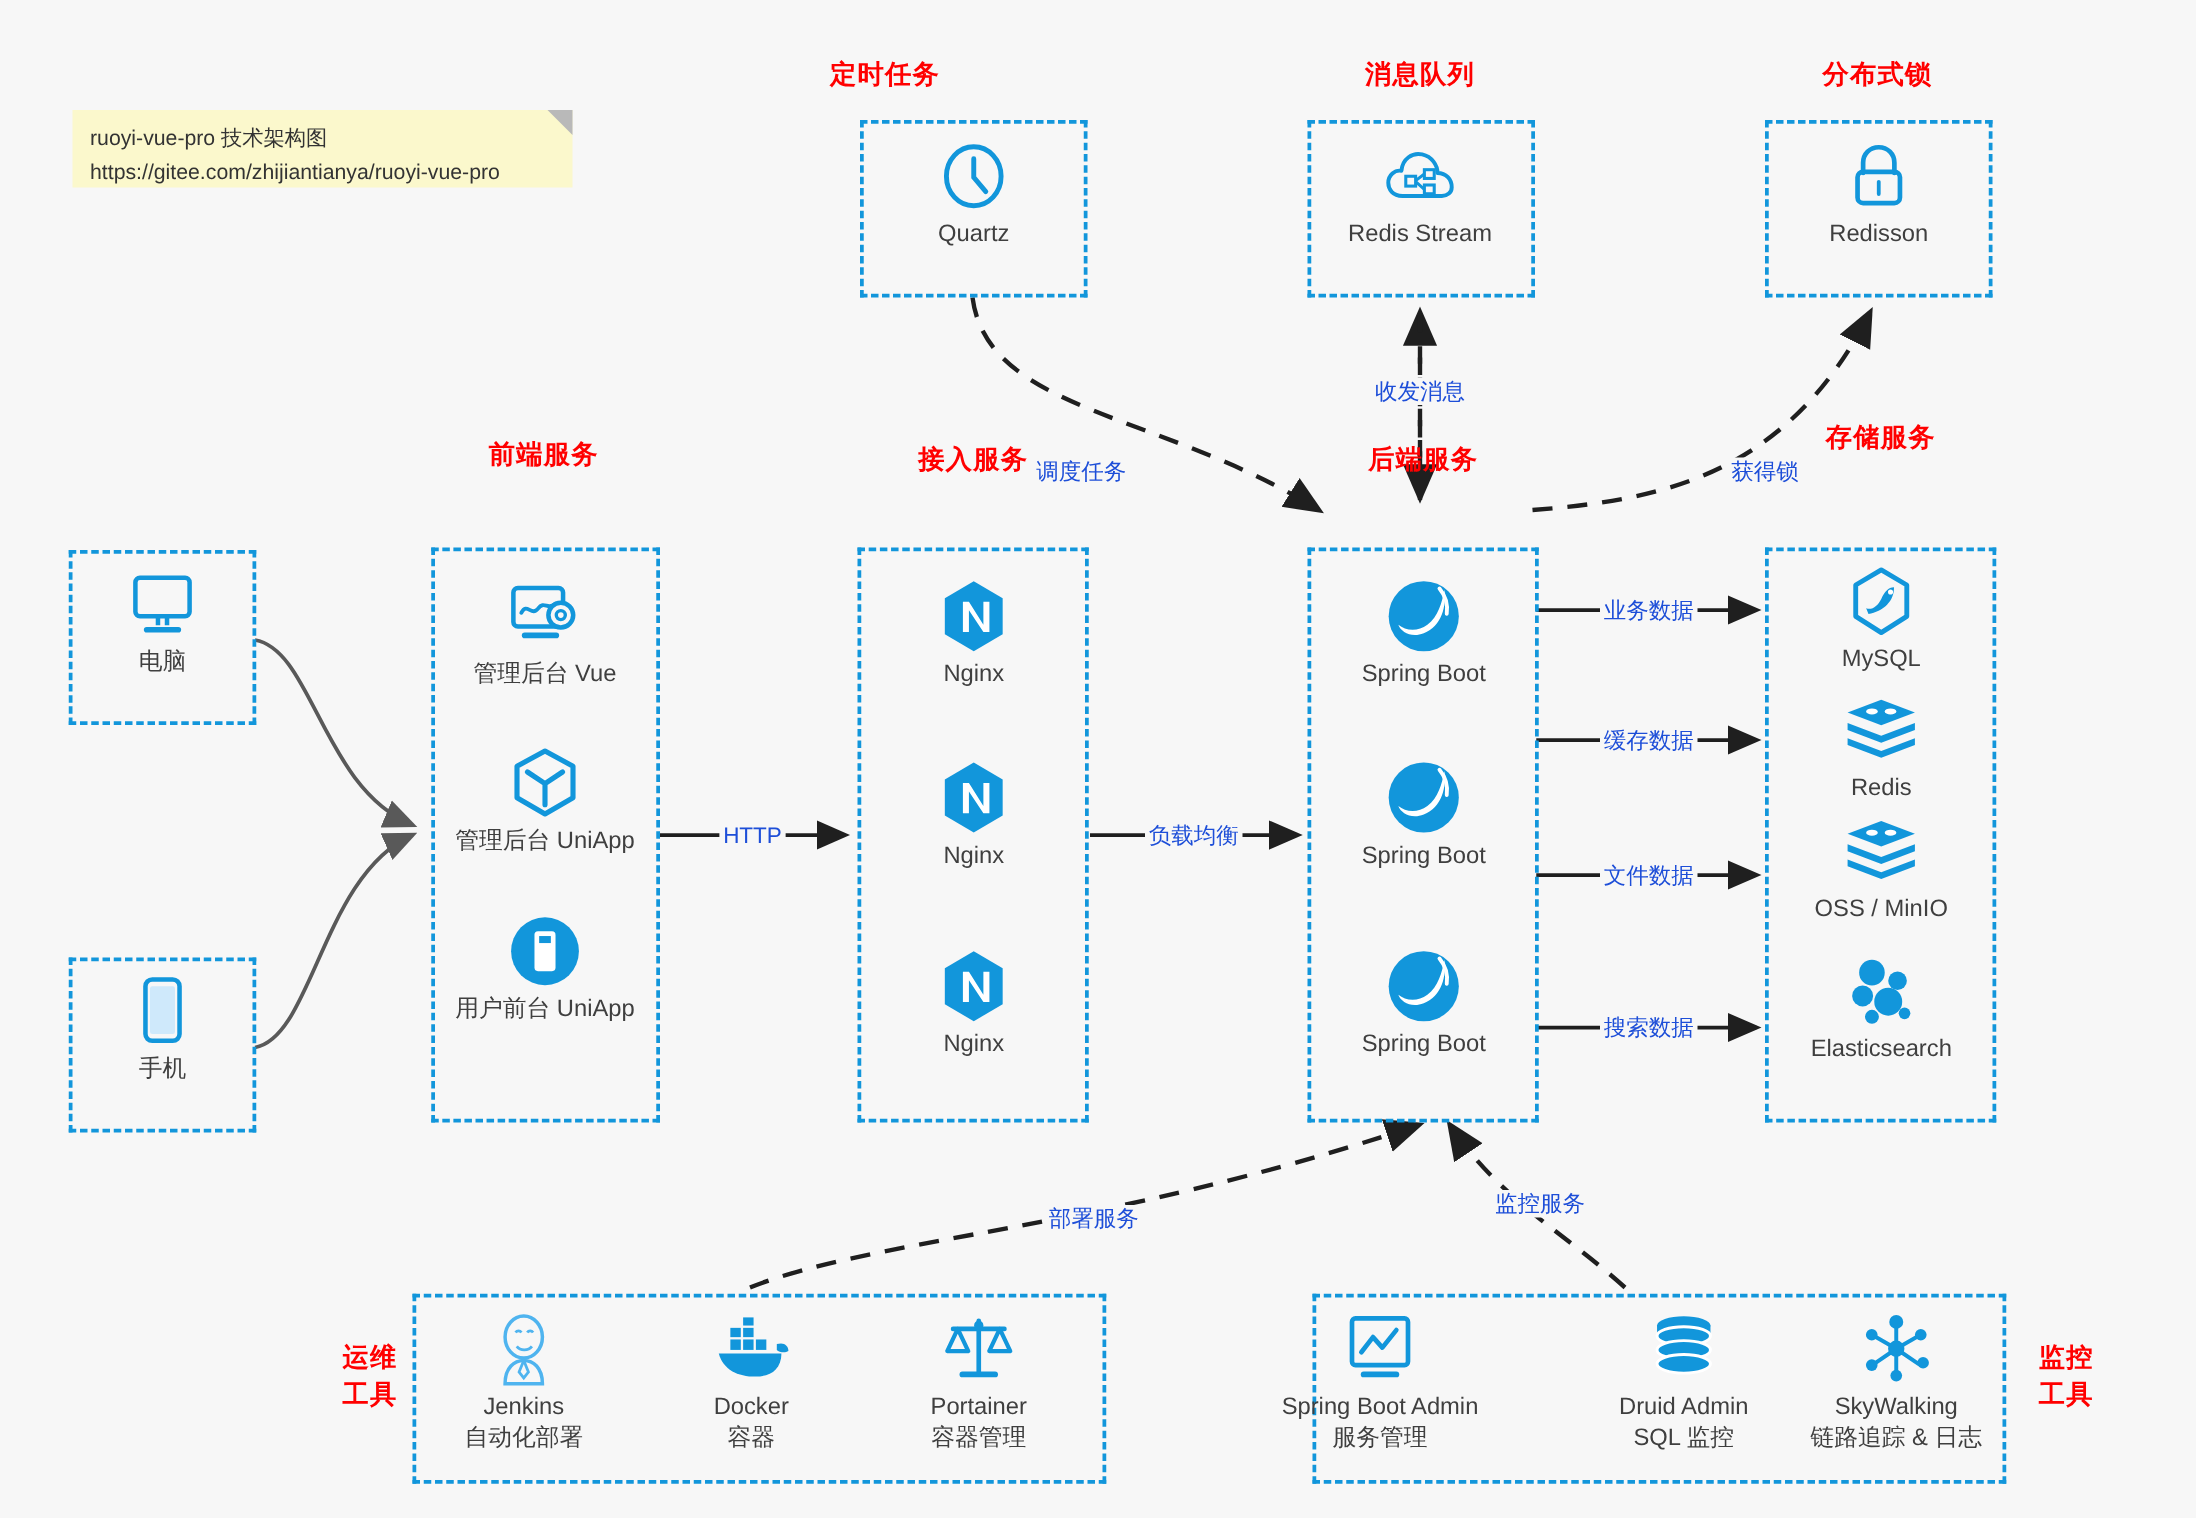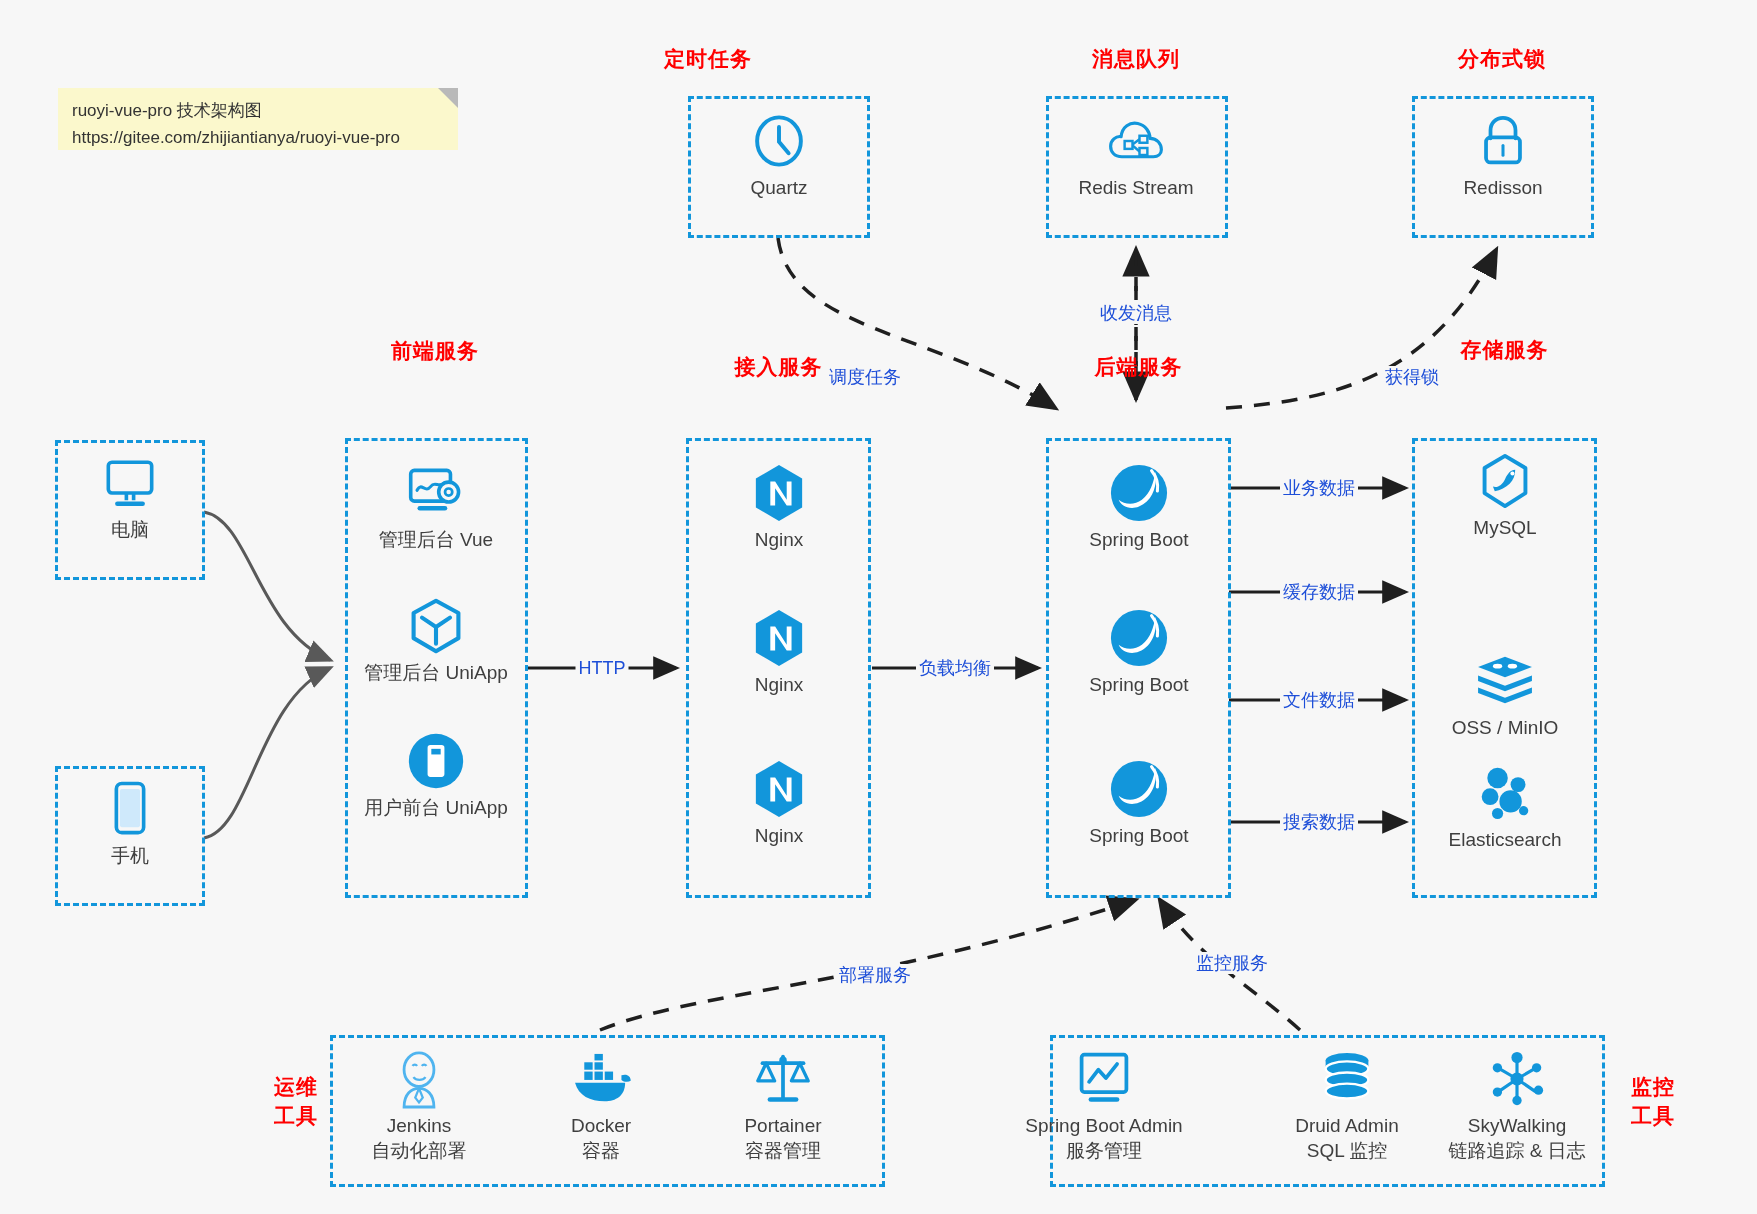--- a/index.html
+++ b/index.html
@@ -225,21 +225,21 @@
   <div class="node" style="left:130px; top:778px;">
     <div class="ico">
       <svg width="40" height="58" viewBox="0 0 44 62">
         <rect x="7" y="3" width="30" height="54" rx="6" fill="none" stroke="#1296db" stroke-width="4"></rect>
         <rect x="11" y="9" width="22" height="42" rx="2" fill="#cfe9fb"></rect>
       </svg>
     </div>
     <div class="lbl">手机</div>
   </div>
 
-  <div class="gtitle" style="left:345px; top:337px; width:180px;">前端服务</div>
+  <div class="gtitle" style="left:345px; top:349px; width:180px;">前端服务</div>
   <div class="gbox" style="left:345px; top:438px; width:183px; height:460px;"></div>
 
   <div class="node" style="left:436px; top:462px;">
     <div class="ico">
       <svg width="62" height="56" viewBox="0 0 68 62">
         <rect x="6" y="6" width="44" height="34" rx="4" fill="none" stroke="#1296db" stroke-width="4"></rect>
         <path d="M13 28 C18 18 22 32 28 24 C33 17 37 26 43 20" fill="none" stroke="#1296db" stroke-width="3.4" stroke-linecap="round"></path>
         <path d="M16 48 L44 48" stroke="#1296db" stroke-width="5" stroke-linecap="round"></path>
         <circle cx="48" cy="30" r="11" fill="#f7f7f7" stroke="#1296db" stroke-width="4"></circle>
         <circle cx="48" cy="30" r="4" fill="none" stroke="#1296db" stroke-width="3"></circle>
@@ -345,20 +345,32 @@
     <div class="ico">
       <svg width="52" height="56" viewBox="0 0 56 60">
         <path d="M28 3 L50 16 L50 43 L28 57 L6 43 L6 16 Z" fill="none" stroke="#1296db" stroke-width="4.2" stroke-linejoin="round"></path>
         <path d="M15 36 C20 38 25 34 28 28 C31 22 34 18 39 18 C39 24 37 29 33 33 C29 37 23 40 17 41 Z" fill="#1296db"></path>
         <circle cx="36" cy="22" r="2.2" fill="#fff"></circle>
       </svg>
     </div>
     <div class="lbl">MySQL</div>
   </div>
 
+  <div class="node" style="left:1505px; top:553px;">
+    <div class="ico">
+      <svg width="60" height="52" viewBox="0 0 64 56">
+        <path d="M32 2 L61 13 L32 24 L3 13 Z" fill="#1296db"></path>
+        <path d="M3 22 L32 33 L61 22 L61 28 L32 39 L3 28 Z" fill="#1296db"></path>
+        <path d="M3 35 L32 46 L61 35 L61 41 L32 52 L3 41 Z" fill="#1296db"></path>
+        <ellipse cx="24" cy="12" rx="5" ry="2.6" fill="#fff"></ellipse>
+        <ellipse cx="40" cy="12" rx="5" ry="2.6" fill="#fff"></ellipse>
+      </svg>
+    </div>
+    <div class="lbl">Redis</div>
+  </div>
 
   <div class="node" style="left:1505px; top:650px;">
     <div class="ico">
       <svg width="60" height="52" viewBox="0 0 64 56">
         <path d="M32 2 L61 13 L32 24 L3 13 Z" fill="#1296db"></path>
         <path d="M3 22 L32 33 L61 22 L61 28 L32 39 L3 28 Z" fill="#1296db"></path>
         <path d="M3 35 L32 46 L61 35 L61 41 L32 52 L3 41 Z" fill="#1296db"></path>
         <ellipse cx="24" cy="12" rx="5" ry="2.6" fill="#fff"></ellipse>
         <ellipse cx="40" cy="12" rx="5" ry="2.6" fill="#fff"></ellipse>
       </svg>

